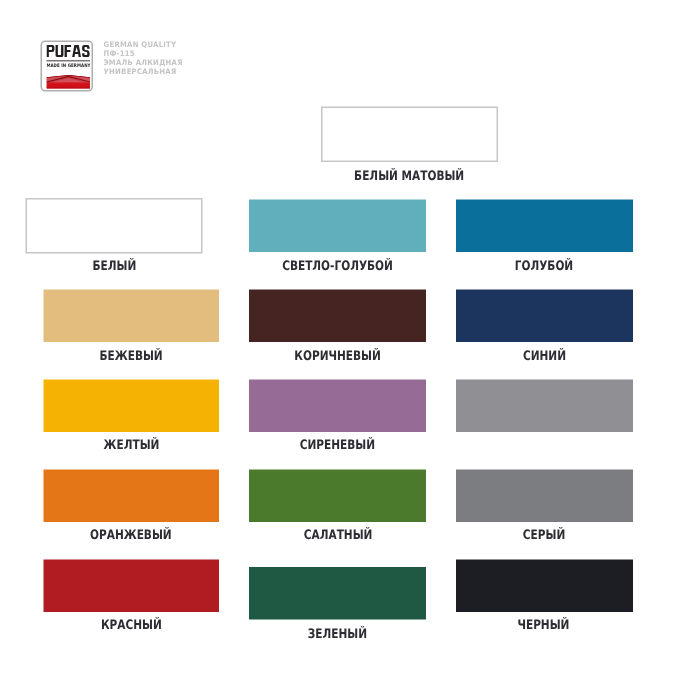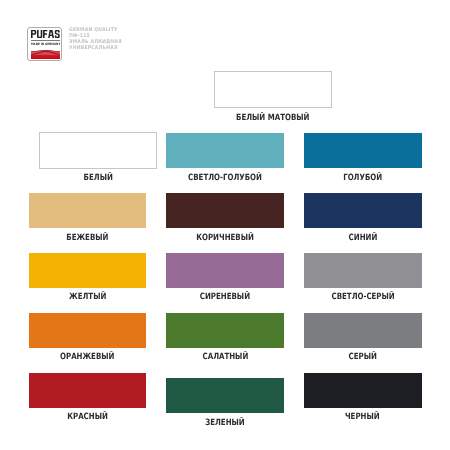--- a/index.html
+++ b/index.html
@@ -84,21 +84,21 @@
   </div>
 </div>
 
 <div id="grid">
 
     <div class="sw" style="left: 166.45px; top: 72.2px; width: 117.5px; height: 49.2px; margin-left: 48px;">
       <div class="chip empty" style="width: 117.5px; height: 35.2px;"></div>
       <div class="cap" style="width: 117.5px; top: 42.1px;"><span>БЕЛЫЙ МАТОВЫЙ</span></div>
     </div>
 
-    <div class="sw" style="left: 39px; top: 132.7px; width: 117.5px; height: 49.2px;">
+    <div class="sw" style="left: 17px; top: 132.7px; width: 117.5px; height: 49.2px;">
       <div class="chip empty" style="width: 117.5px; height: 35.2px;"></div>
       <div class="cap" style="width: 117.5px; top: 40.9px;"><span>БЕЛЫЙ</span></div>
     </div>
 
     <div class="sw" style="left: 166.45px; top: 132.7px; width: 117.5px; height: 49.2px;">
       <div class="chip" style="background: rgb(95, 175, 188); width: 117.5px; height: 35.2px;"></div>
       <div class="cap" style="width: 117.5px; top: 40.9px;"><span>СВЕТЛО-ГОЛУБОЙ</span></div>
     </div>
 
     <div class="sw" style="left: 304px; top: 132.7px; width: 117.5px; height: 49.2px;">
@@ -126,21 +126,20 @@
       <div class="cap" style="width: 117.5px; top: 40.9px;"><span>ЖЕЛТЫЙ</span></div>
     </div>
 
     <div class="sw" style="left: 166.45px; top: 252.6px; width: 117.5px; height: 49.2px;">
       <div class="chip" style="background: rgb(150, 108, 150); width: 117.5px; height: 35.2px;"></div>
       <div class="cap" style="width: 117.5px; top: 40.9px;"><span>СИРЕНЕВЫЙ</span></div>
     </div>
 
     <div class="sw" style="left: 304px; top: 252.6px; width: 117.5px; height: 49.2px;">
       <div class="chip" style="background: rgb(144, 143, 147); width: 117.5px; height: 35.2px;"></div>
-      <div class="cap" style="width: 117.5px; top: 40.9px;"><span>СВЕТЛО-СЕРЫЙ</span></div>
     </div>
 
     <div class="sw" style="left: 28.9px; top: 312.55px; width: 105px; height: 49.2px;">
       <div class="chip" style="background: rgb(228, 118, 24); width: 117.5px; height: 35.2px;"></div>
       <div class="cap" style="width: 117.5px; top: 40.9px;"><span>ОРАНЖЕВЫЙ</span></div>
     </div>
 
     <div class="sw" style="left: 166.45px; top: 312.55px; width: 117.5px; height: 49.2px;">
       <div class="chip" style="background: rgb(76, 122, 44); width: 117.5px; height: 35.2px;"></div>
       <div class="cap" style="width: 117.5px; top: 40.9px;"><span>САЛАТНЫЙ</span></div>

